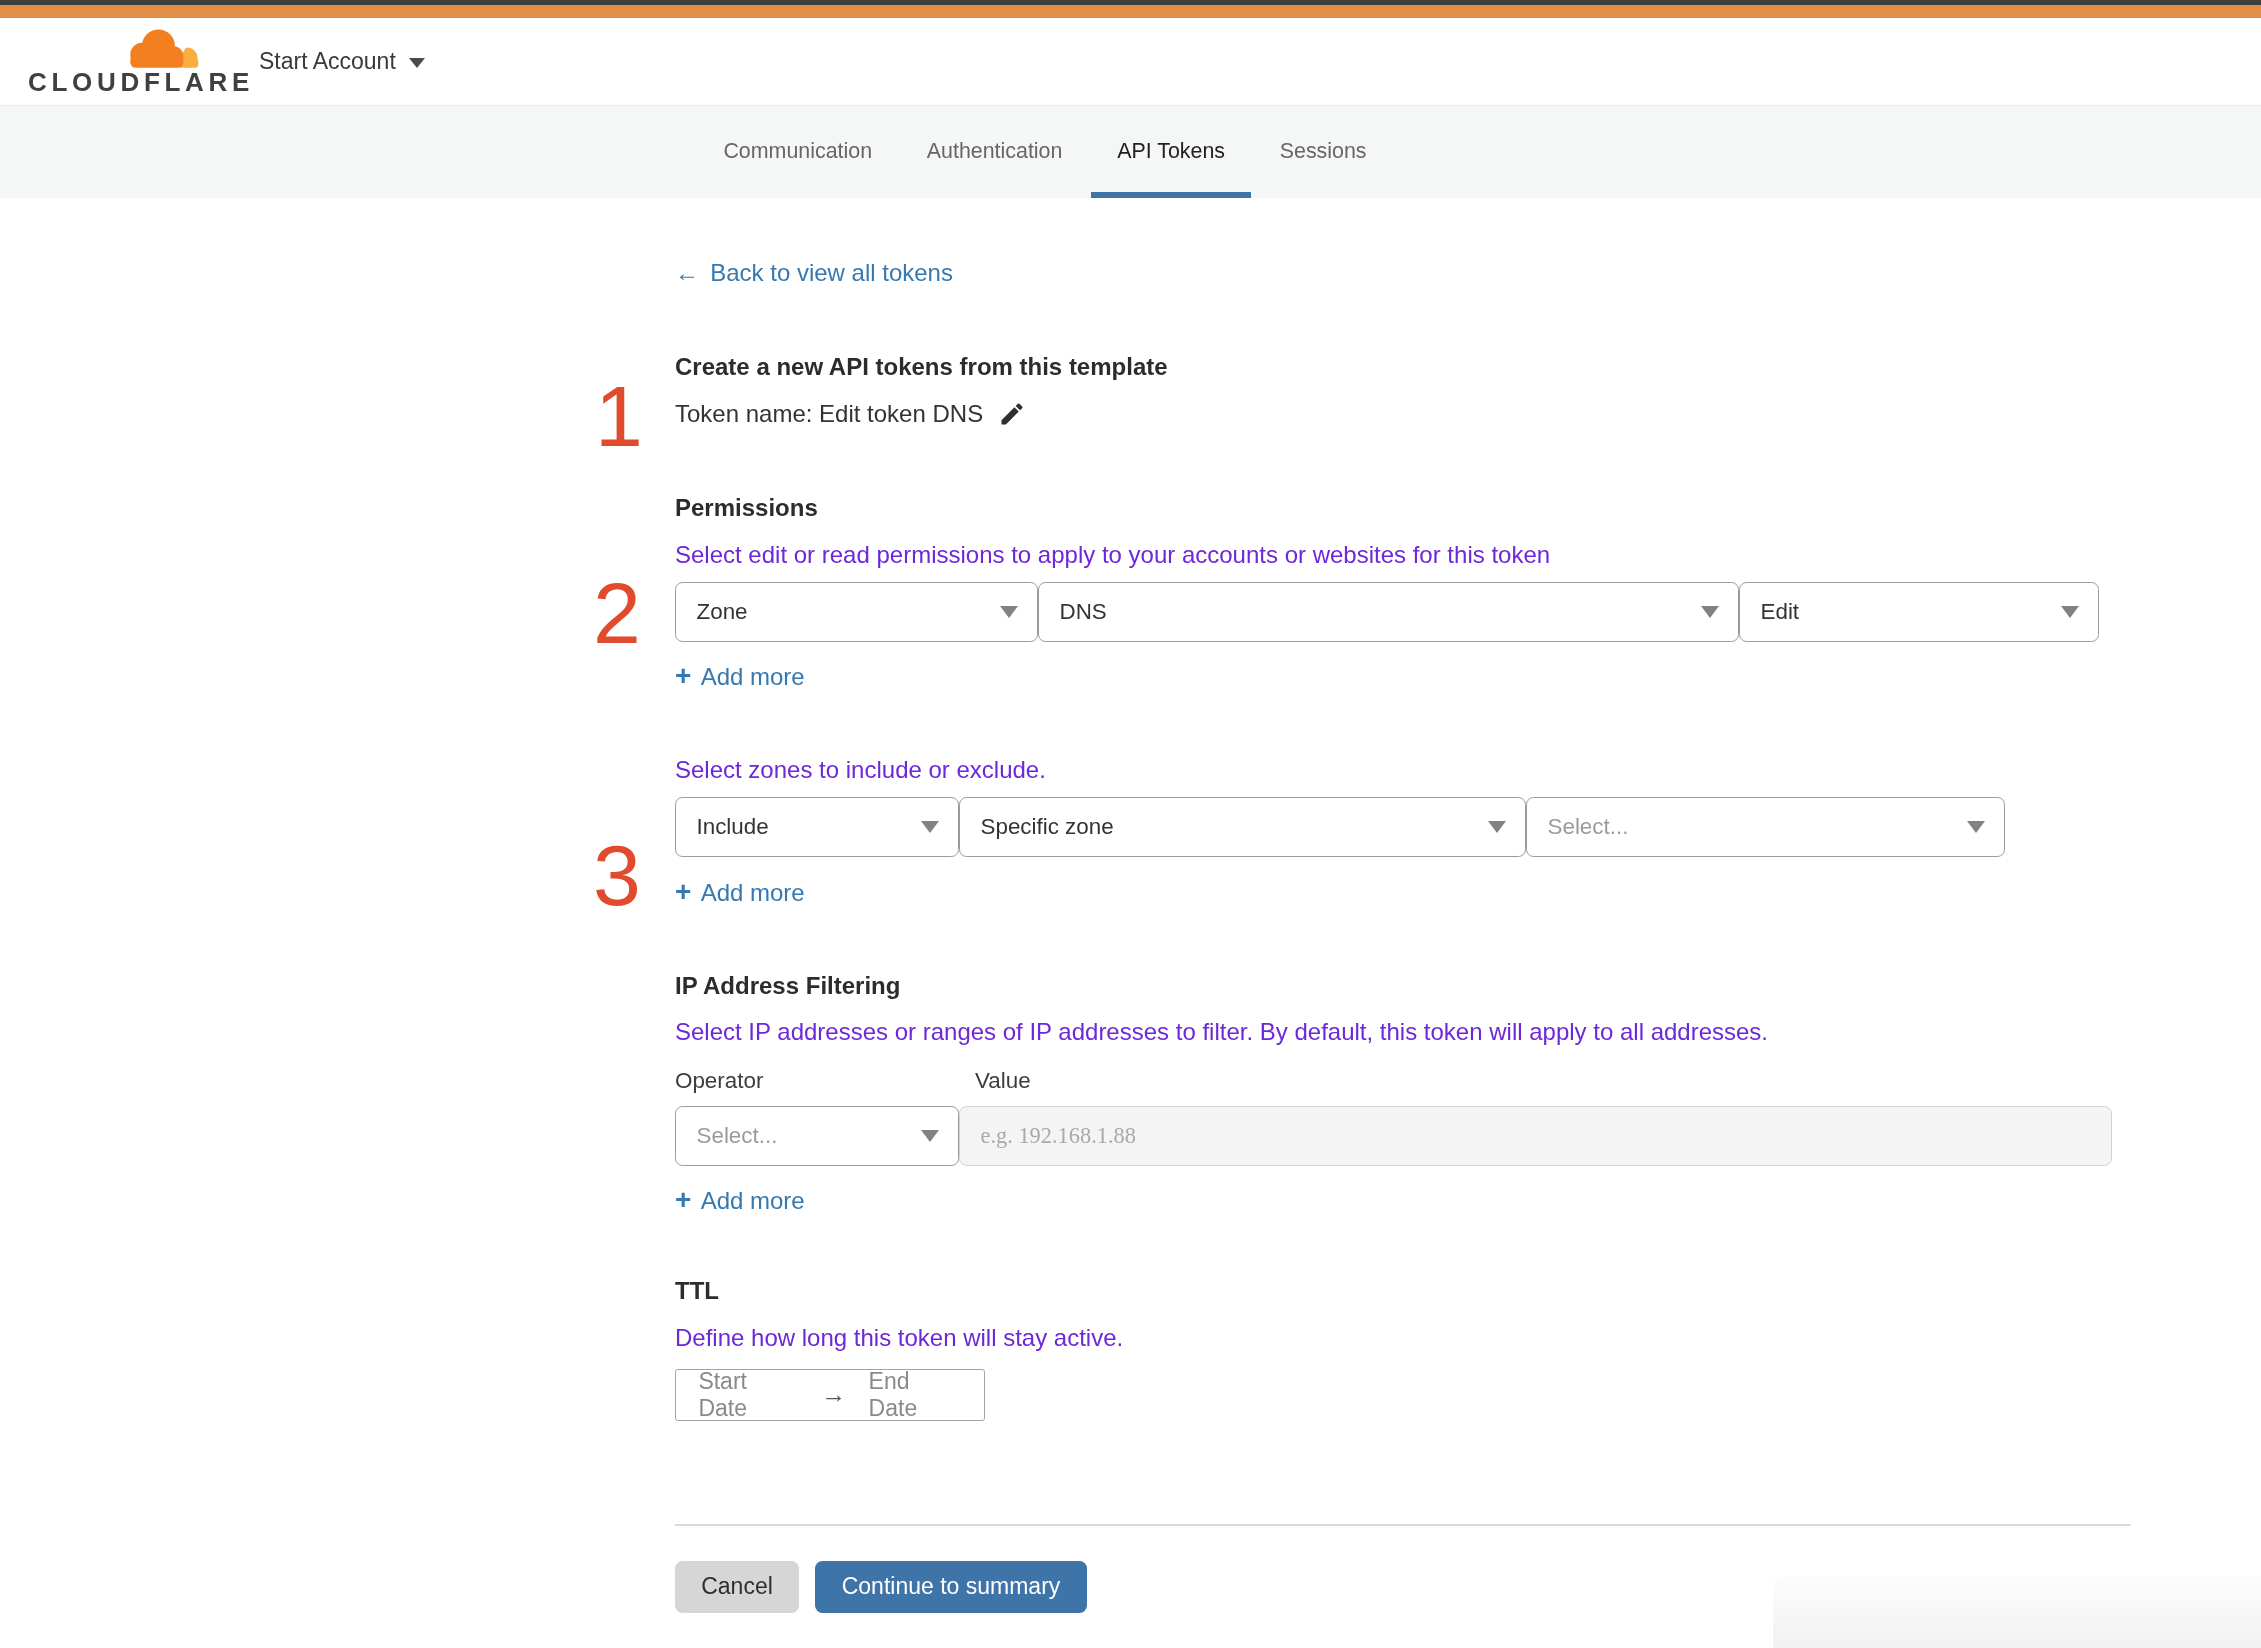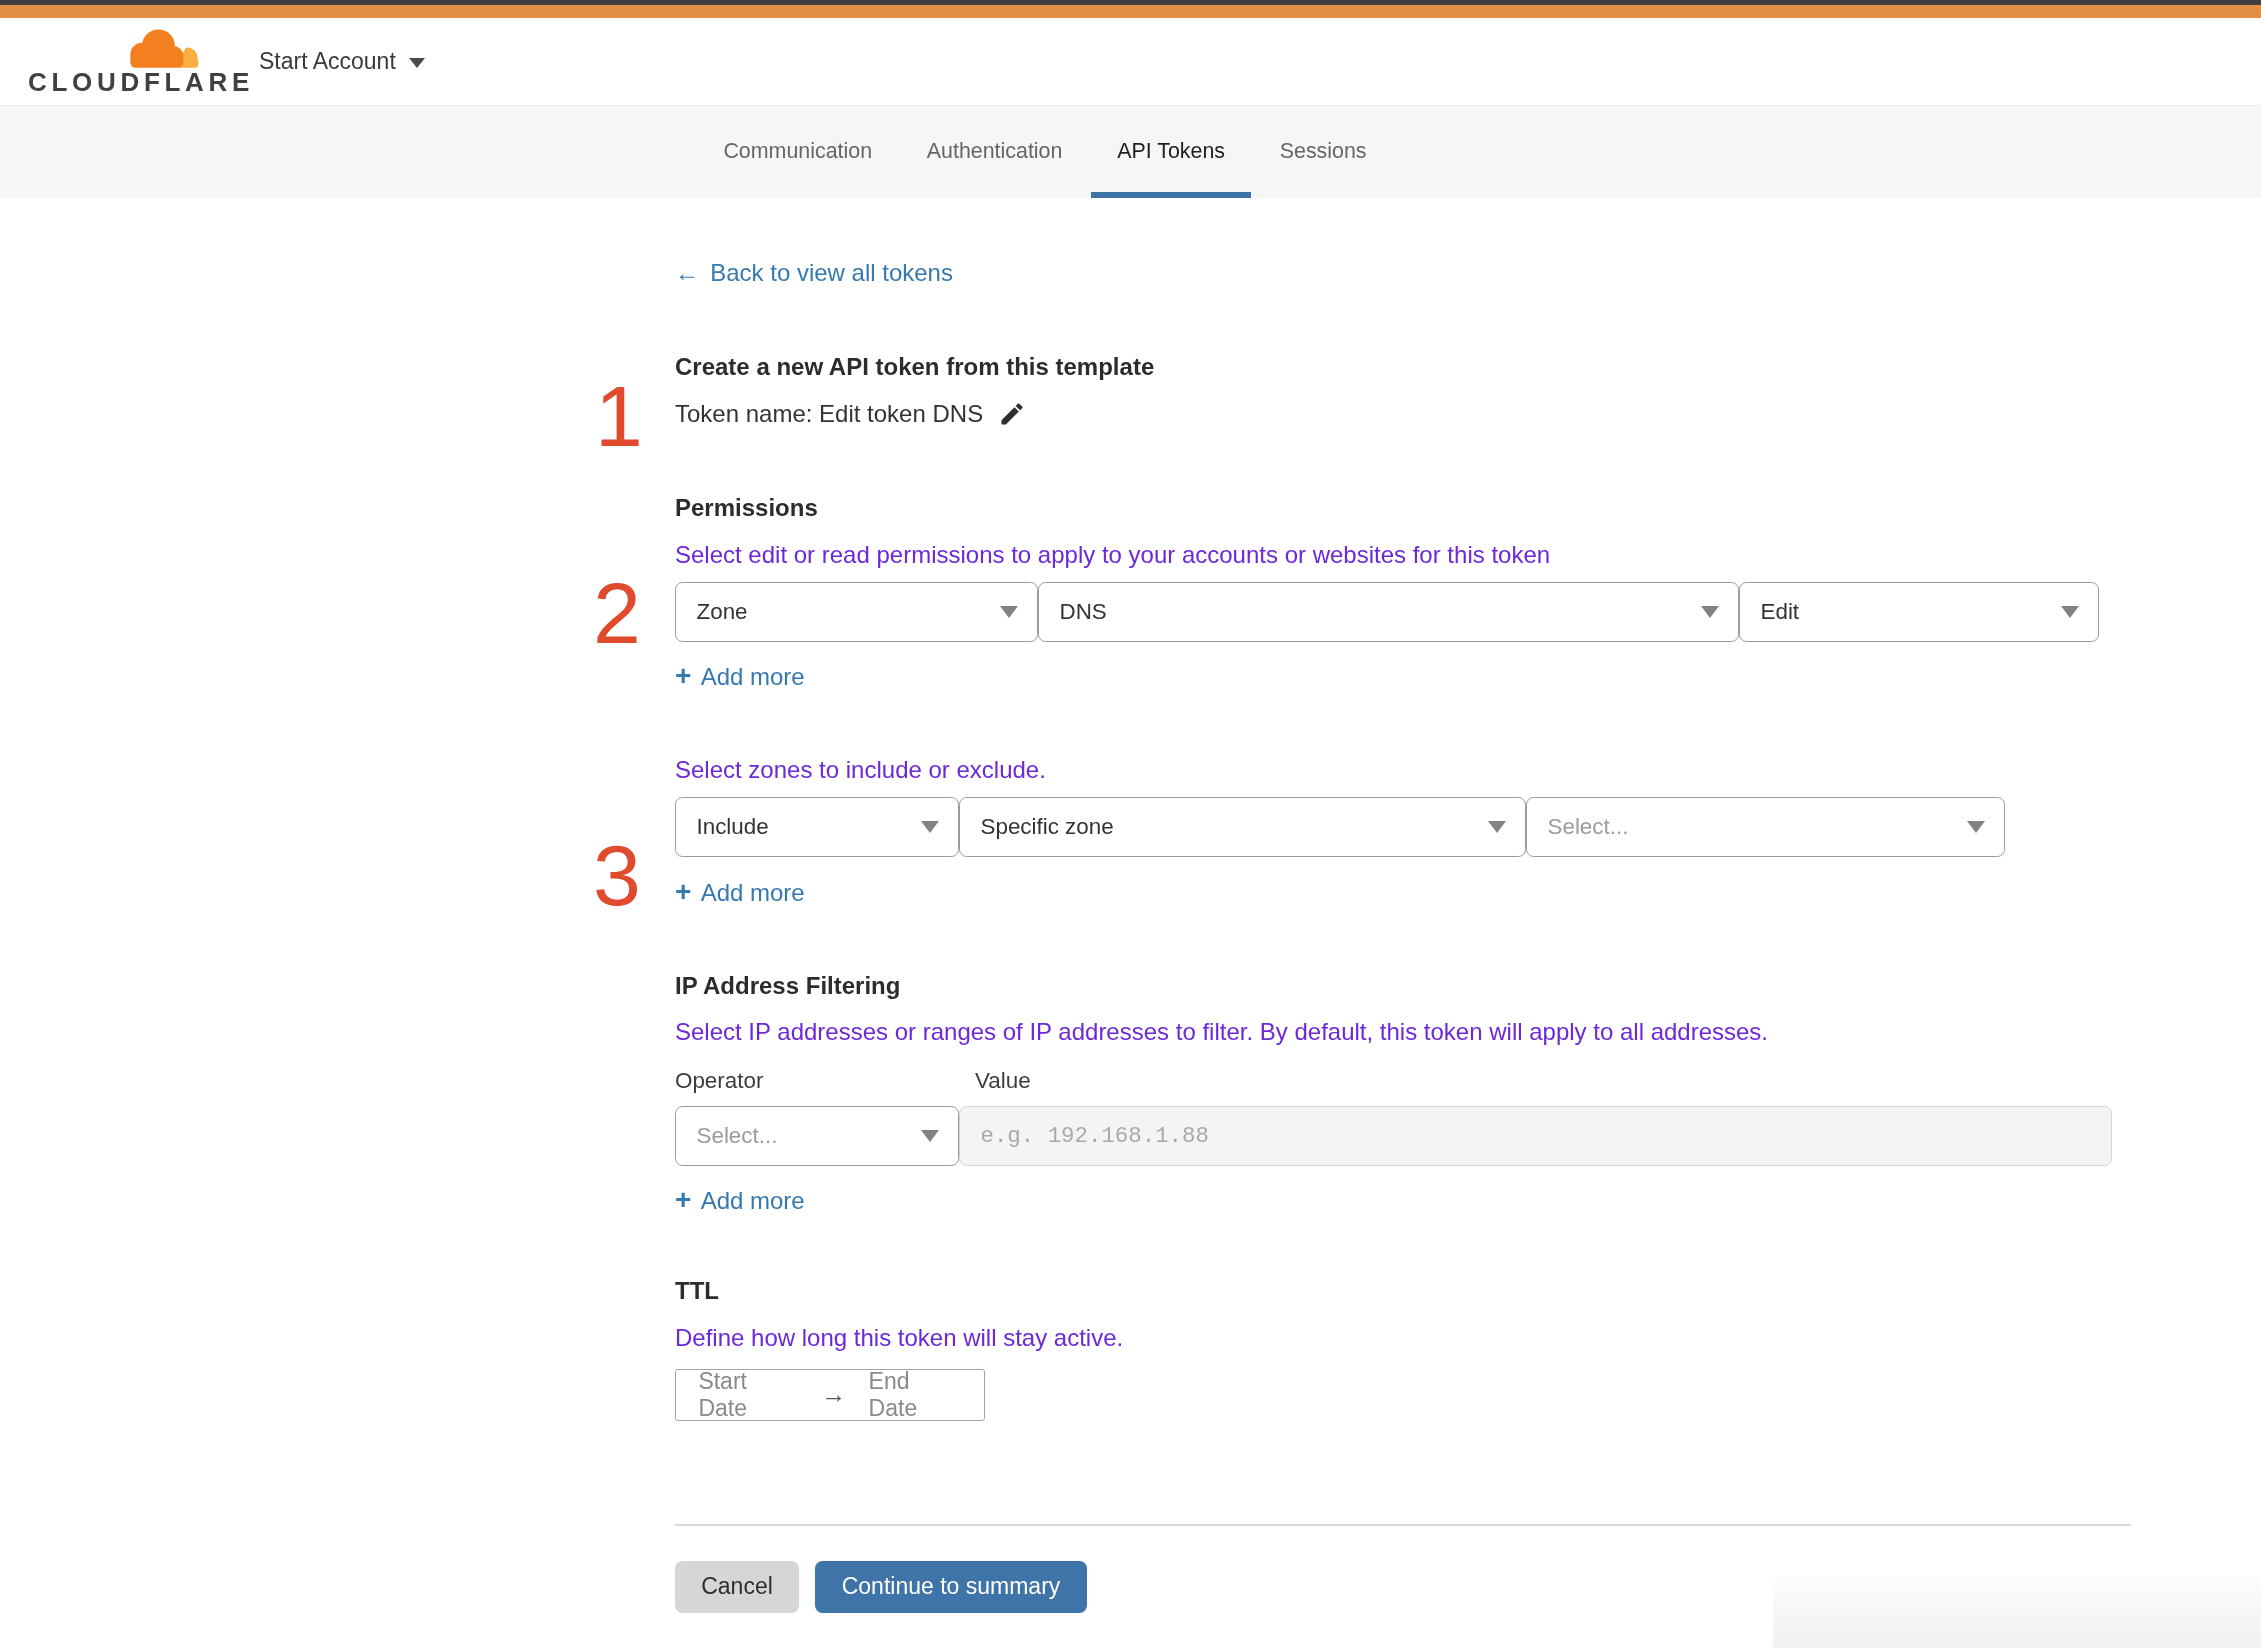--- a/index.html
+++ b/index.html
@@ -98,21 +98,21 @@
     font-size:24px; color:#3678B0; cursor:pointer; line-height:28px;
   }
   .add-more .plus { font-size:28px; font-weight:bold; }
 
   .field-labels { margin-top:22.4px; display:flex; font-size:22.4px; color:#3d3d3d; line-height:24px; }
   .label-operator { width:300px; }
 
   .value-input {
     width:1153px; height:60px; border:1.9px solid #d2d2d2; border-radius:7.5px;
     background:#f4f4f4; font-size:22.4px; color:#333; padding:0 20.5px;
-    font-family:Liberation Mono, monospace;
+    font-family:Liberation Serif, serif;
   }
   .value-input::placeholder { color:#a9a9a9; }
 
   .date-box {
     margin-top:17px; width:310px; height:52px; border:1.9px solid #a3a3a3;
     border-radius:2.8px; display:inline-flex; align-items:center; gap:22.4px;
     padding:0 22.4px; font-size:23px; color:#8a8a8a; cursor:pointer;
     background:#fff;
   }
   .date-arrow { color:#555; font-size:25px; }
@@ -185,21 +185,21 @@
 
 <div class="main">
 
   <a class="back-link">
     <span>←</span>
     <span>Back to view all tokens</span>
   </a>
 
   <div class="create-section">
     <div class="step-number">1</div>
-    <div class="create-title">Create a new API token from this template</div>
+    <div class="create-title">Create a new API tokens from this template</div>
     <div class="token-line">
       <span>Token name: Edit token DNS</span>
       <span class="pencil-icon">
         <svg width="28" height="28" viewBox="0 0 24 24">
           <path fill="#2f2f2f" d="M3 17.25V21h3.75L17.81 9.94l-3.75-3.75L3 17.25zM20.71 7.04a1 1 0 0 0 0-1.41l-2.34-2.34a1 1 0 0 0-1.41 0l-1.83 1.83 3.75 3.75 1.83-1.83z"></path>
         </svg>
       </span>
     </div>
   </div>
 

